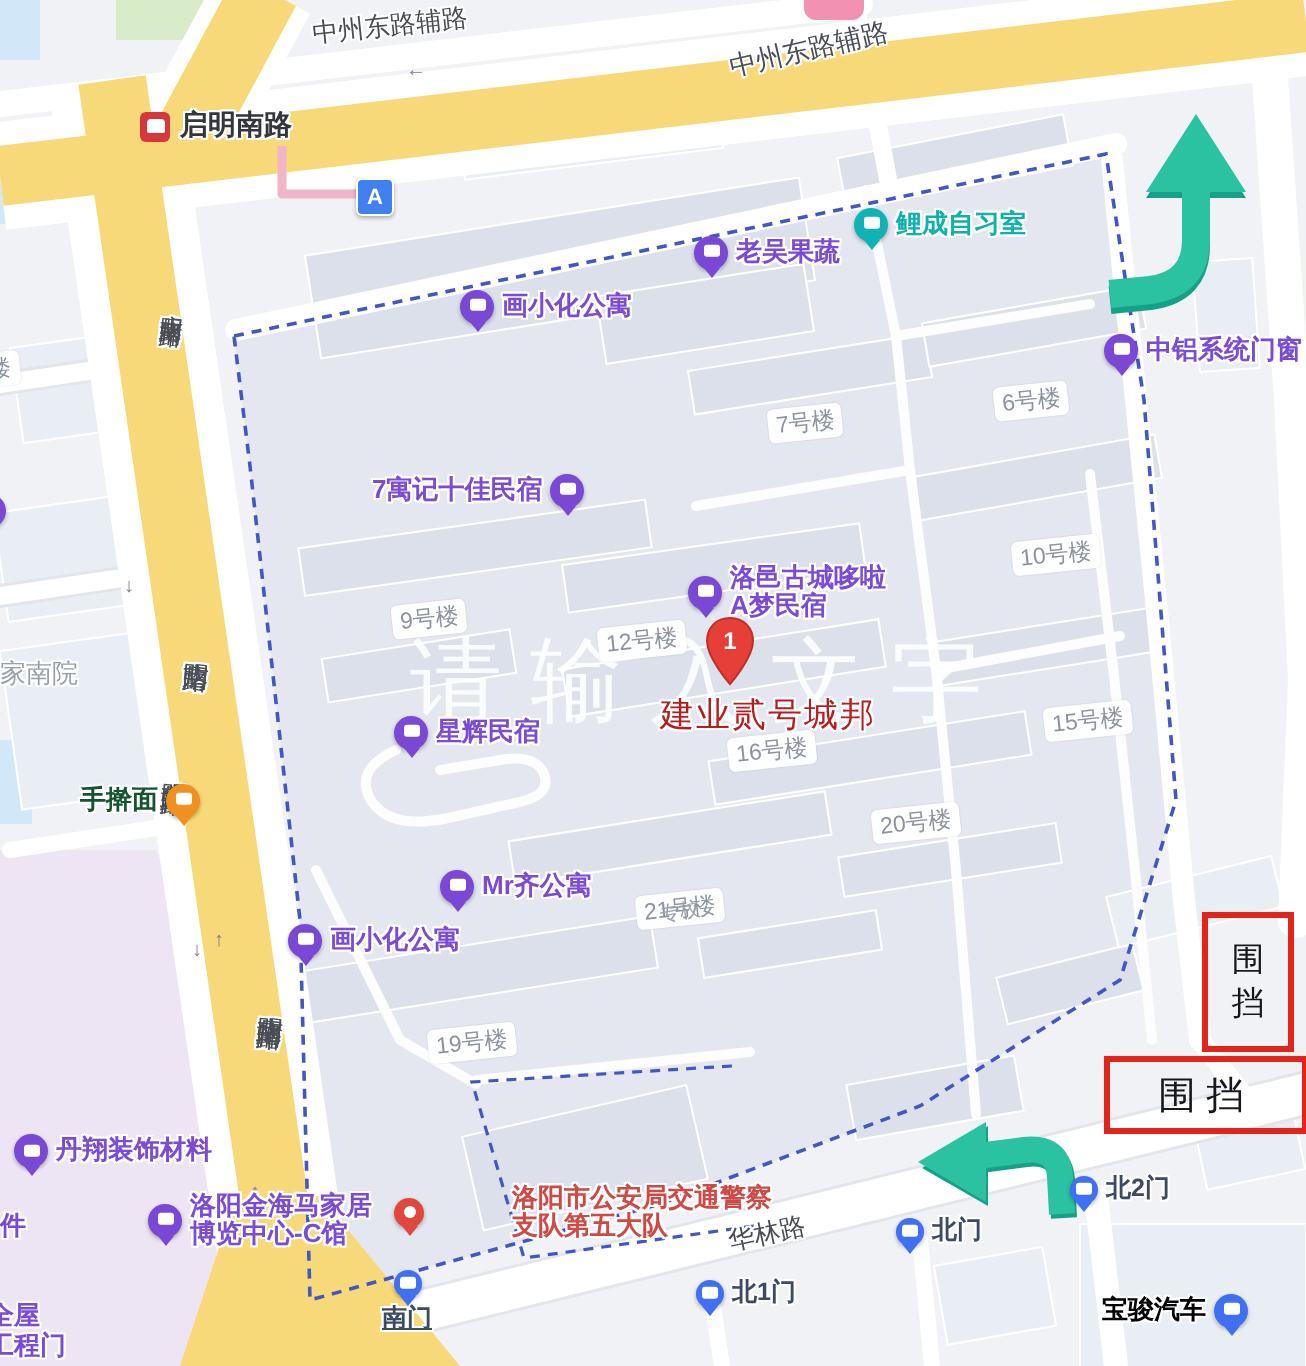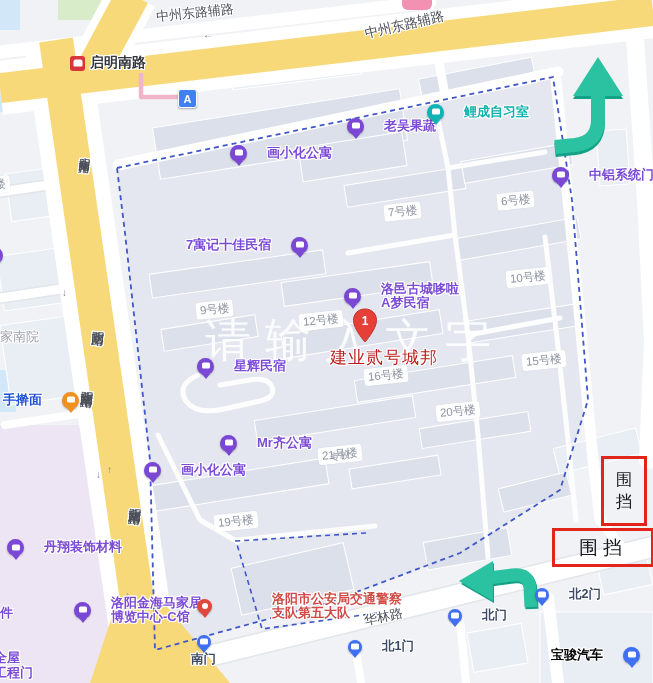--- a/index.html
+++ b/index.html
@@ -9,35 +9,35 @@
   .halo{text-shadow:-1px -1px 0 #fff,1px -1px 0 #fff,-1px 1px 0 #fff,1px 1px 0 #fff,0 1px 0 #fff,0 -1px 0 #fff,1px 0 0 #fff,-1px 0 0 #fff;}
   
   .watermark{position:absolute;z-index:2;color:rgba(255,255,255,.85);font-size:46px;letter-spacing:14px;white-space:nowrap;}
   
   .rlabel{position:absolute;z-index:3;color:#4a4e57;font-size:13px;white-space:nowrap;}
   .vlabel{position:absolute;z-index:3;color:#4a4e57;font-size:13px;writing-mode:vertical-rl;letter-spacing:1px;white-space:nowrap;}
   
   .pill{position:absolute;z-index:3;background:rgba(255,255,255,.95);color:#8d93a0;font-size:11.5px;
         padding:1px 4px;border-radius:3px;white-space:nowrap;transform:rotate(-6deg);box-shadow:0 0 1px rgba(0,0,0,.15);}
   
-  .poi{position:absolute;z-index:4;display:flex;align-items:center;gap:20px;white-space:nowrap;}
+  .poi{position:absolute;z-index:4;display:flex;align-items:center;gap:4px;white-space:nowrap;}
   .poi .txt{display:flex;flex-direction:column;line-height:1.1;}
   .plabel{font-size:13px;font-weight:bold;}
   .pin{position:relative;flex:0 0 auto;width:17px;height:17px;border-radius:50%;box-shadow:0 1px 2px rgba(0,0,0,.3);}
   .pin::before{content:"";position:absolute;left:50%;top:50%;transform:translate(-50%,-60%);width:8px;height:6px;background:#fff;border-radius:1.5px;}
   .pin::after{content:"";position:absolute;left:50%;bottom:-4px;transform:translateX(-50%);
               border:4px solid transparent;border-top:5px solid var(--c);border-bottom:none;}
   .gpin{width:14px;height:14px;}
   .purple{--c:#7a48d5;background:#7a48d5;}
   .teal{--c:#10b3b3;background:#10b3b3;}
   .orange{--c:#f0901e;background:#f0901e;}
   .blue{--c:#3f6ff2;background:#3f6ff2;}
   .t-purple{color:#7b4bd6;}
   .t-teal{color:#0eb1ad;}
-  .t-orange{color:#1d4ed8;}
+  .t-orange{color:#14532d;margin-left:37px;}
   .t-blue{color:#3d4a63;}
   .t-bblue{color:#000000;}
   .t-red{color:#cf4a44;padding-left:40px;}
   
   .redpin{position:relative;flex:0 0 auto;width:15px;height:15px;border-radius:50%;background:#e0483e;box-shadow:0 1px 2px rgba(0,0,0,.3);}
   .redpin::before{content:"";position:absolute;left:50%;top:50%;transform:translate(-50%,-50%);width:6px;height:6px;background:#fff;border-radius:50%;}
   .redpin::after{content:"";position:absolute;left:50%;bottom:-4px;transform:translateX(-50%);
                  border:4px solid transparent;border-top:5px solid #e0483e;border-bottom:none;}
   
   .station{position:absolute;z-index:4;display:flex;align-items:center;gap:5px;}
@@ -256,21 +256,21 @@
   <div class="poi" style="left:220px;top:434px;">
     <span class="pin purple"></span>
     <span class="plabel t-purple halo">Mr齐公寓</span>
   </div>
 
   <div class="poi" style="left:144px;top:461px;">
     <span class="pin purple"></span>
     <span class="plabel t-purple halo">画小化公寓</span>
   </div>
 
-  <div class="poi" style="left:7px;top:538px;align-items:flex-end;">
+  <div class="poi" style="left:7px;top:566px;align-items:flex-end;">
     <span class="pin purple"></span>
     <span class="plabel t-purple halo">丹翔装饰材料</span>
   </div>
 
   <div class="poi" style="left:3px;top:391px;">
     <span class="plabel t-orange halo">手擀面</span>
     <span class="pin orange"></span>
   </div>
 
   <div class="poi" style="left:74px;top:596px;">
@@ -299,21 +299,21 @@
 
   </div>
   <div class="rlabel halo" style="left:0px;top:328px;color:#9aa0ab;">家南院</div>
   <div class="plabel t-purple halo" style="position:absolute;z-index:4;left:0px;top:604px;">件</div>
   <div class="plabel t-purple halo" style="position:absolute;z-index:4;left:-6px;top:649px;">全屋</div>
   <div class="plabel t-purple halo" style="position:absolute;z-index:4;left:-6px;top:664px;">工程门</div>
   <div class="tiny" style="left:330px;top:449px;transform:rotate(-10deg);">专校</div>
 
   <div class="poi" style="left:191px;top:635px;flex-direction:column;gap:2px;">
     <span class="pin blue gpin"></span>
-    <span class="plabel t-blue halo" style="font-size:12.5px;">南门</span>
+    <span class="plabel t-blue halo" style="font-size:12.5px;text-decoration:underline;">南门</span>
   </div>
   <div class="poi" style="left:448px;top:607px;">
     <span class="pin blue gpin"></span>
     <span class="plabel t-blue halo" style="font-size:12.5px;">北门</span>
   </div>
   <div class="poi" style="left:348px;top:638px;">
     <span class="pin blue gpin"></span>
     <span class="plabel t-blue halo" style="font-size:12.5px;">北1门</span>
   </div>
   <div class="poi" style="left:535px;top:586px;">

